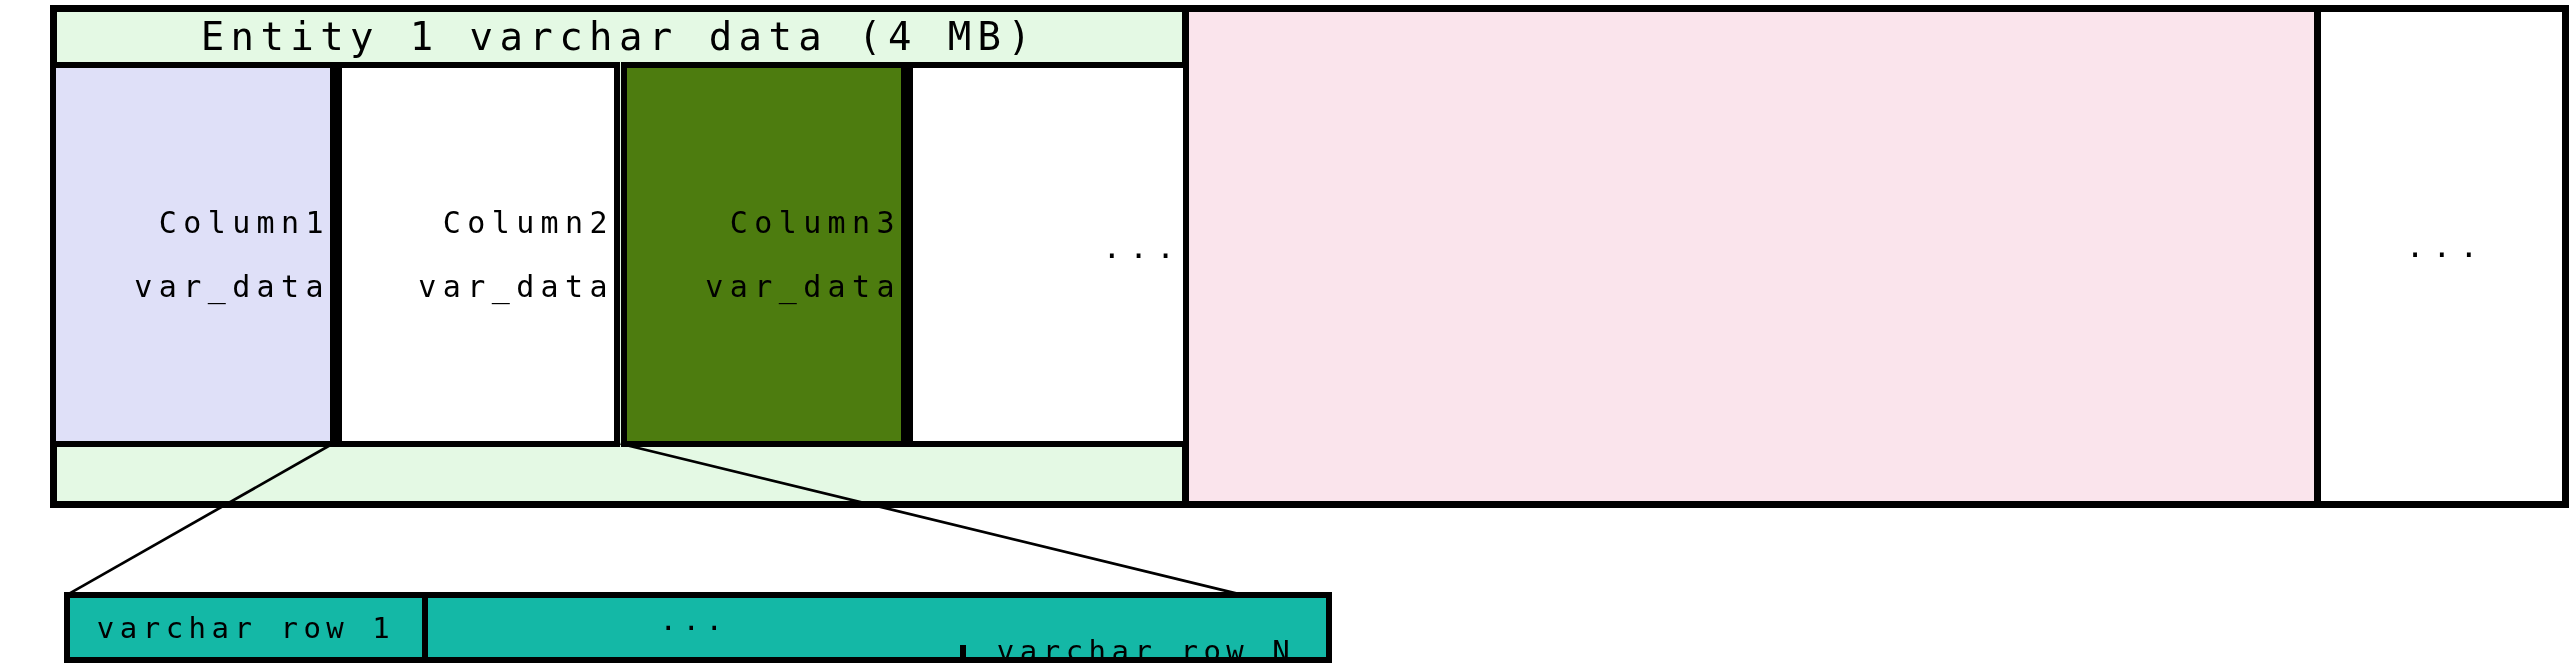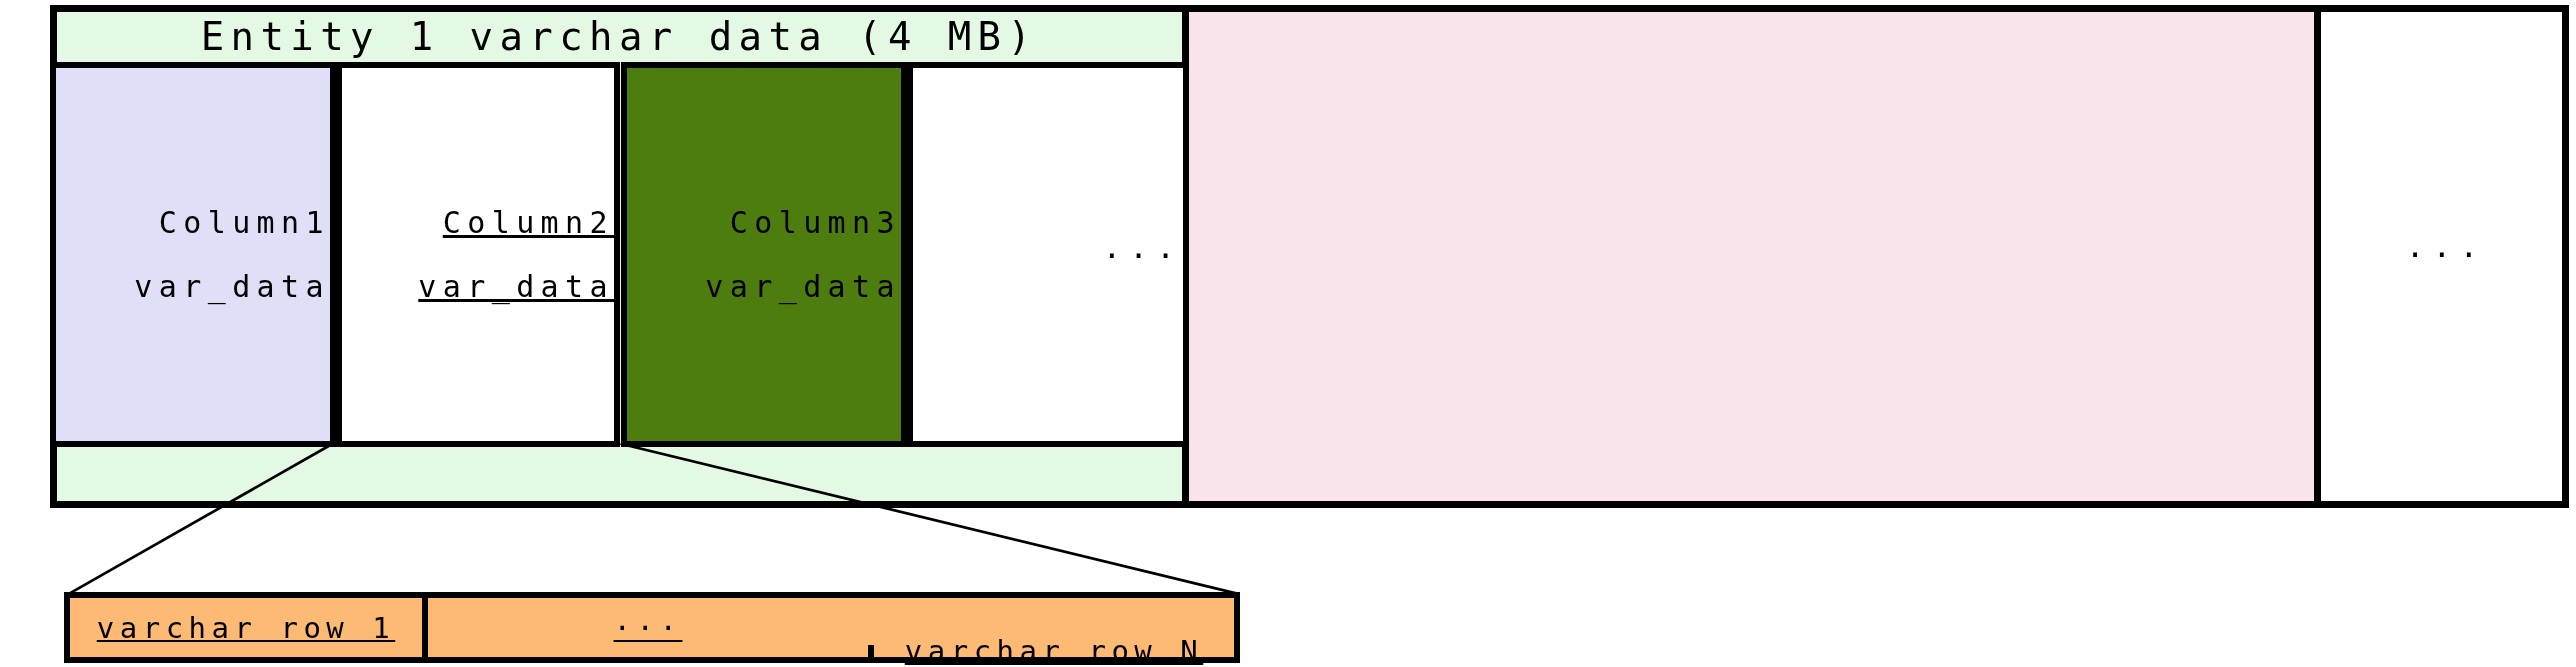--- a/index.html
+++ b/index.html
@@ -32,42 +32,41 @@
   
   .col {
     top: 62px; height: 385px;
     border: 6.4px solid #000000;
     display: flex; flex-direction: column;
     align-items: flex-end; justify-content: center;
     row-gap: 28px;
     font-size: 30px; letter-spacing: 6.4px; white-space: nowrap;
   }
   .col1 { left: 50px;  width: 286px; background: #dfe0f8; }
-  .col2 { left: 336px; width: 284px; background: #ffffff; text-decoration: underline; }
+  .col2 { left: 336px; width: 284px; background: #ffffff; }
   .col3 { left: 621px; width: 286px; background: #4d7c0f; }
   .col4 { left: 907px; width: 282px; background: #ffffff; }
   .col .line { height: 36px; line-height: 36px; }
 
   .ellipsis { font-size: 31px; letter-spacing: 8.2px; white-space: nowrap; }
 
   
   .entity3-dots {
     left: 2322px; top: 229px; width: 248px; height: 50px;
     line-height: 50px; text-align: center;
   }
 
   
   .overlay { left: 0; top: 0; width: 2576px; height: 667px; pointer-events: none; }
 
   
   .detail {
-    left: 64px; top: 592px; width: 1176px; height: 71px;
-    border: 6.4px solid #000000; background: #fdba74;
+    left: 64px; top: 592px; width: 1268px; height: 71px;
+    border: 6.4px solid #000000; background: #14b8a6;
     display: flex;
-    text-decoration: underline;
   }
   .dcell {
     display: flex; align-items: center; justify-content: center;
     font-size: 29px; letter-spacing: 5.5px; white-space: nowrap;
   }
   .dcell + .dcell { border-left: 6.4px solid #000000; }
   .dc1 { flex: 0 0 352px; }
   .dc2 { flex: 0 0 354px; }
   .dc3 { flex: 1 1 auto; }
   .dc4 { flex: 0 0 360px; margin-top: 47px; }

